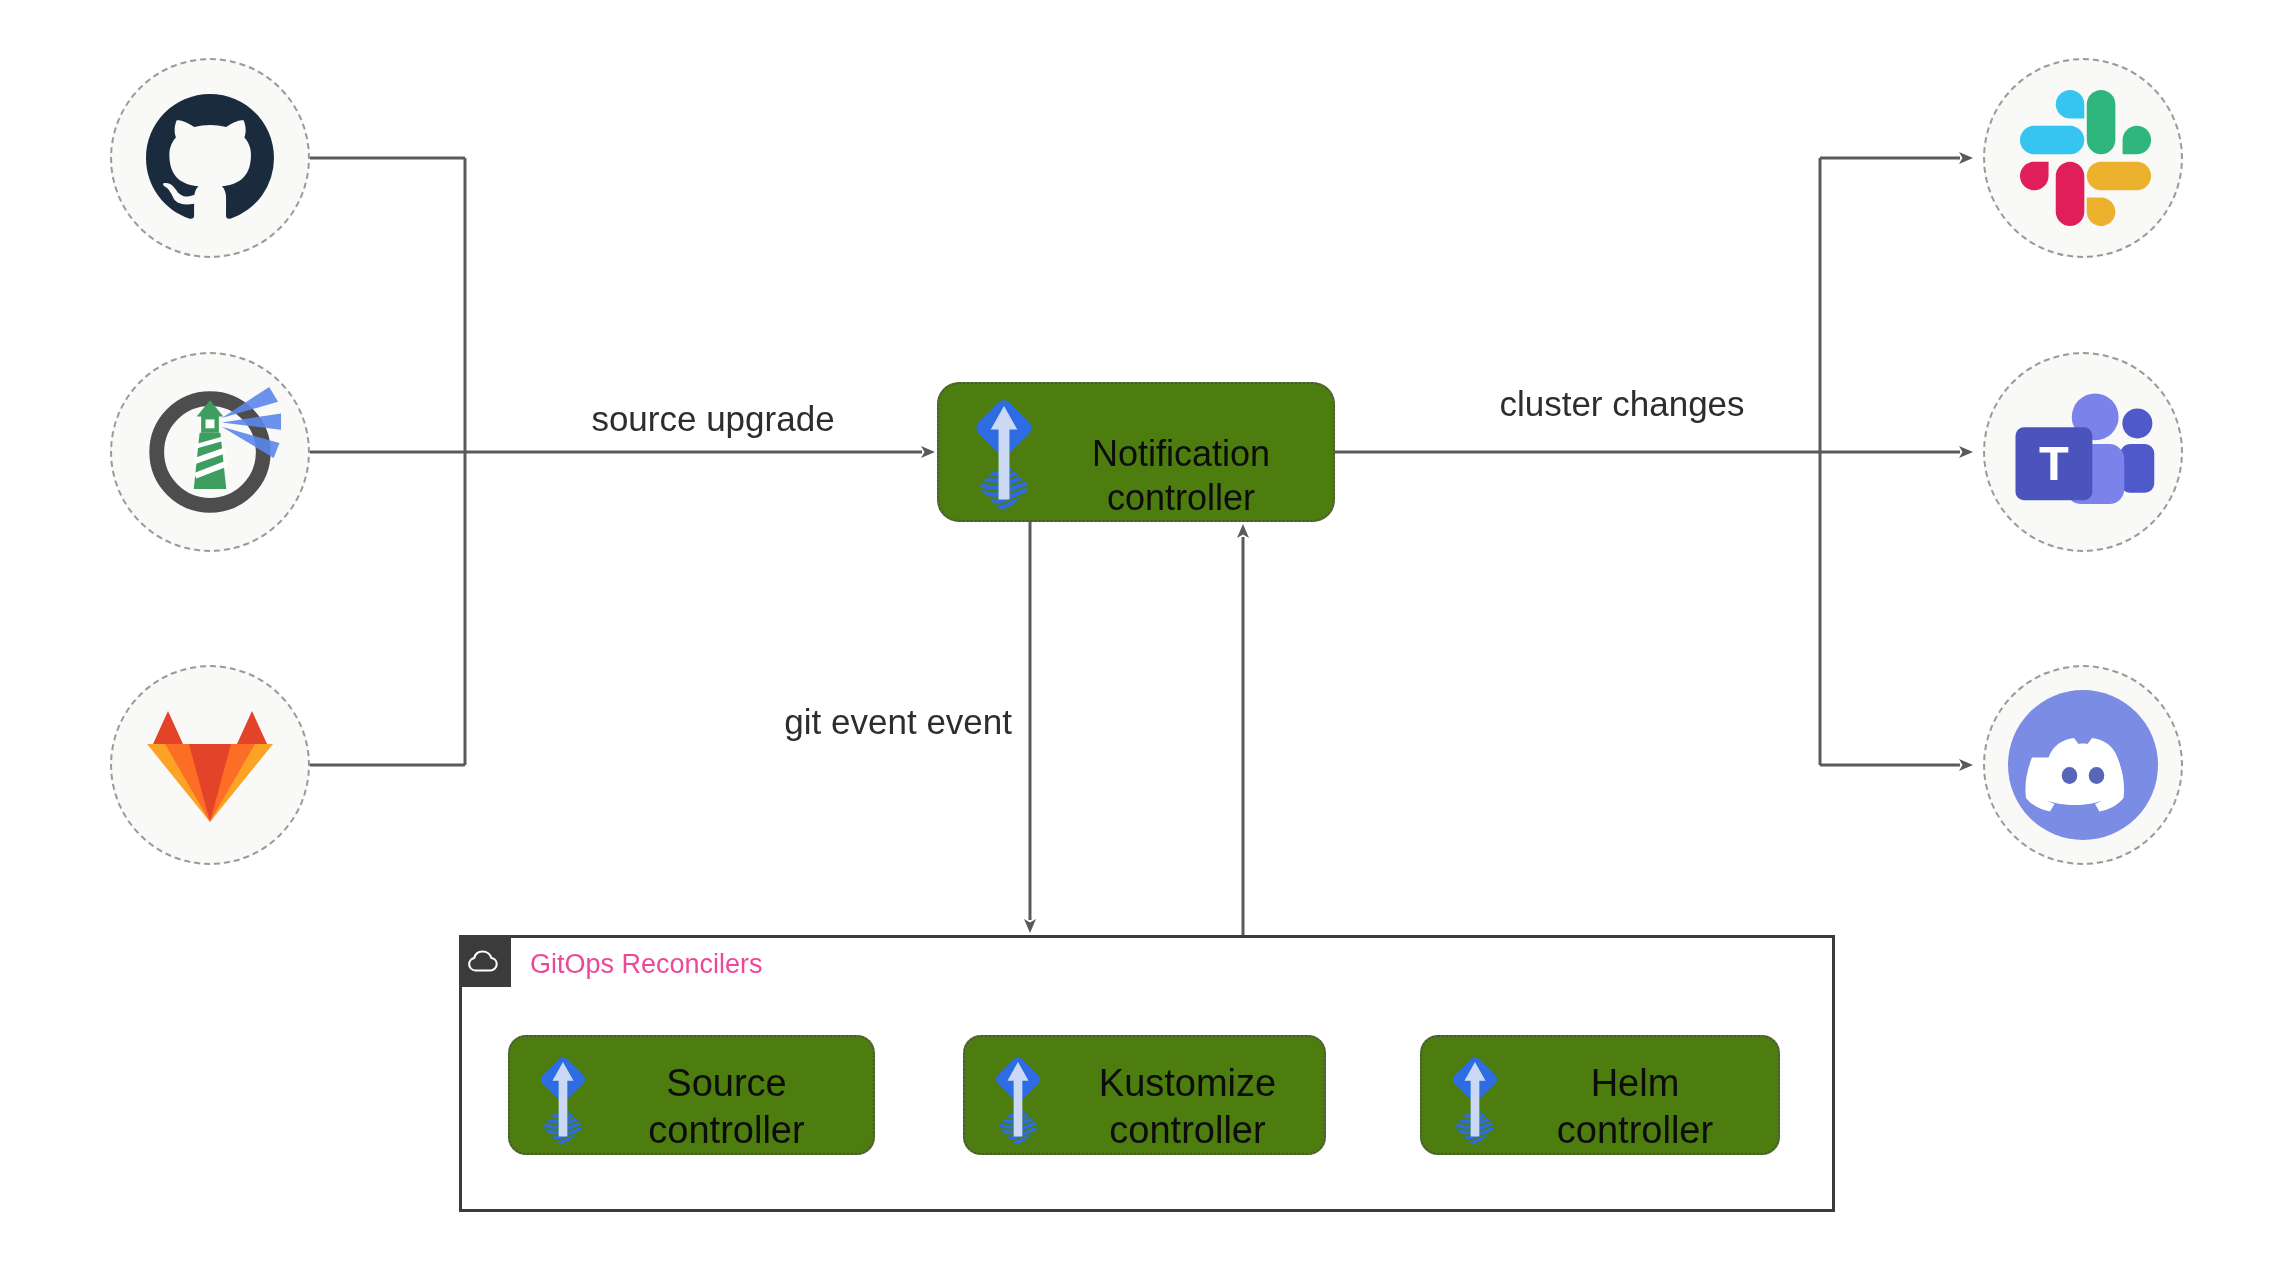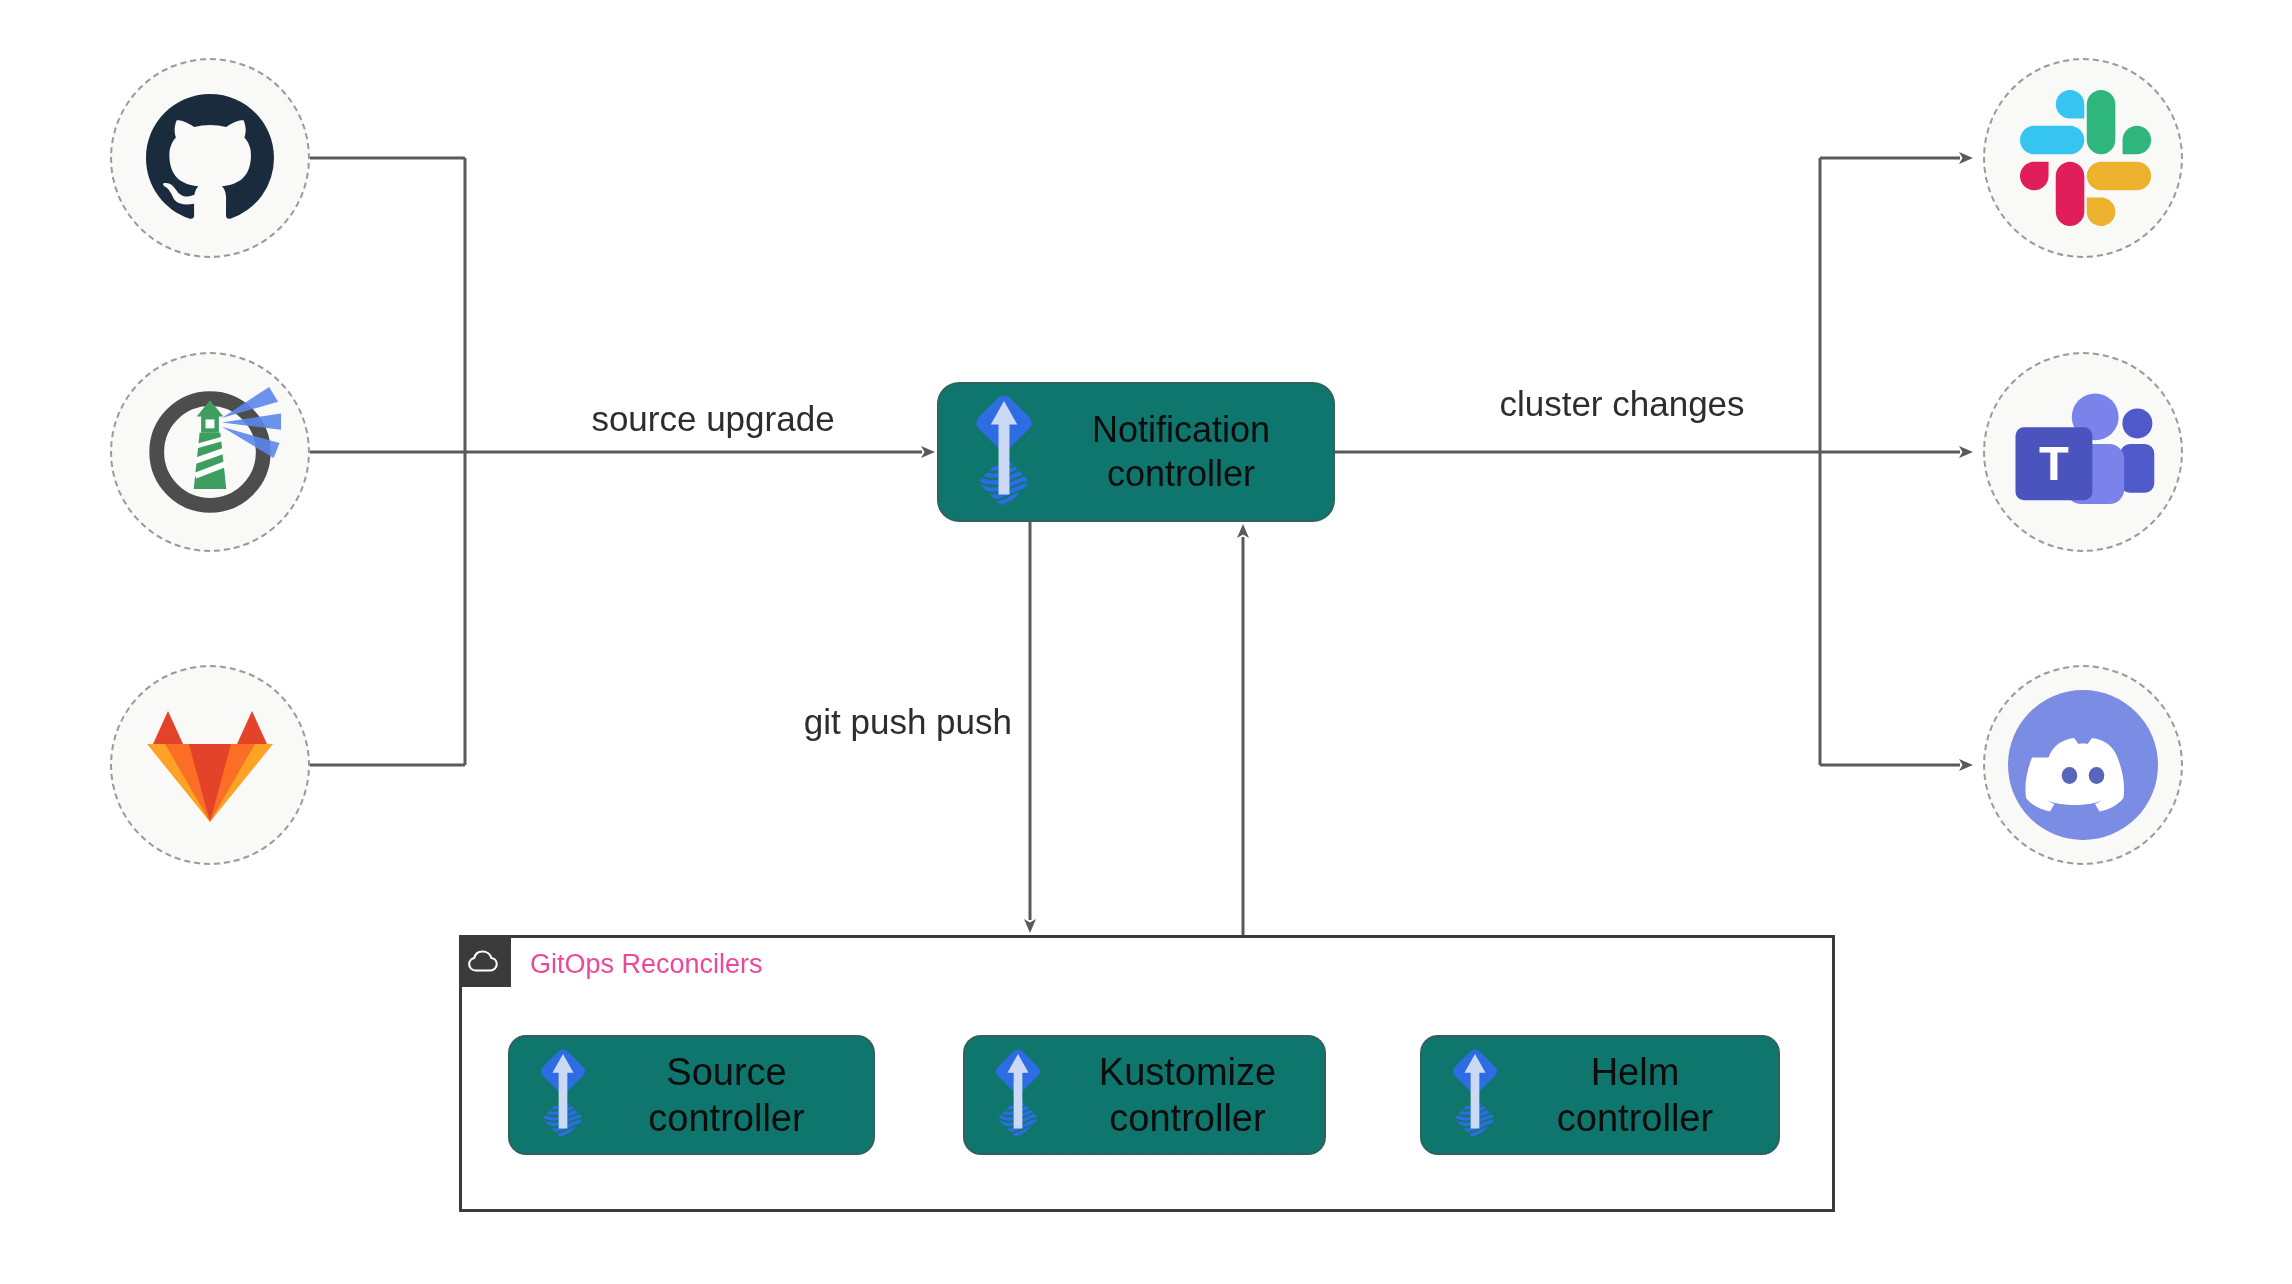--- a/index.html
+++ b/index.html
@@ -11,22 +11,22 @@
     overflow:hidden;
   }
   
   .circle-node{
     position:absolute;width:200px;height:200px;border-radius:50%;
     background:#f9f9f7;border:2px dashed #9a9a9a;
     display:flex;align-items:center;justify-content:center;box-sizing:border-box;
   }
   
   .ctrl-box{
-    position:absolute;background:#0f766e;border:2px dotted #4f4f4f;
-    border-radius:22px;display:flex;align-items:center;box-sizing:border-box;
+    position:absolute;background:#4d7c0f;border:2px dotted #4f4f4f;
+    border-radius:22px;display:flex;align-items:flex-end;box-sizing:border-box;
   }
   .ctrl-box .label{
     flex:1;text-align:center;color:#0c0c0c;font-size:36px;line-height:1.22;
     padding-right:14px;
   }
   .ctrl-box.small .label{font-size:38px;}
   
   .edge-label{
     position:absolute;color:#2d2d2d;font-size:35px;white-space:nowrap;
   }
@@ -160,21 +160,21 @@
       <path d="M50 14 L67 44 L57 44 L57 134 L43 134 L43 44 L33 44 Z" fill="#ccd9f4"></path>
     </svg>
     <div class="label">
       <div>Notification</div>
       <div>controller</div>
     </div>
   </div>
 
   <div class="edge-label" style="left:713px;top:419px;transform:translate(-50%,-50%);">source upgrade</div>
   <div class="edge-label" style="left:1622px;top:404px;transform:translate(-50%,-50%);">cluster changes</div>
-  <div class="edge-label" style="left:1012px;top:722px;transform:translate(-100%,-50%);">git push push</div>
+  <div class="edge-label" style="left:1012px;top:722px;transform:translate(-100%,-50%);">git event event</div>
 
   <div id="reconcilers">
     <div id="reconcilers-badge">
       <svg width="38" height="32" viewBox="0 0 48 40">
         <path d="M12 32c-4.4 0-8-3.6-8-8 0-3.9 2.8-7.1 6.5-7.8C11.6 11 15.9 8 21 8c5.3 0 9.8 3.5 11 8.3 3.8.5 6.8 3.6 6.8 7.5 0 4.5-3.6 8.2-8.1 8.2H12z" fill="none" stroke="#ffffff" stroke-width="2.6" stroke-linejoin="round"></path>
       </svg>
     </div>
     <div id="reconcilers-title">GitOps Reconcilers</div>
   </div>
 

